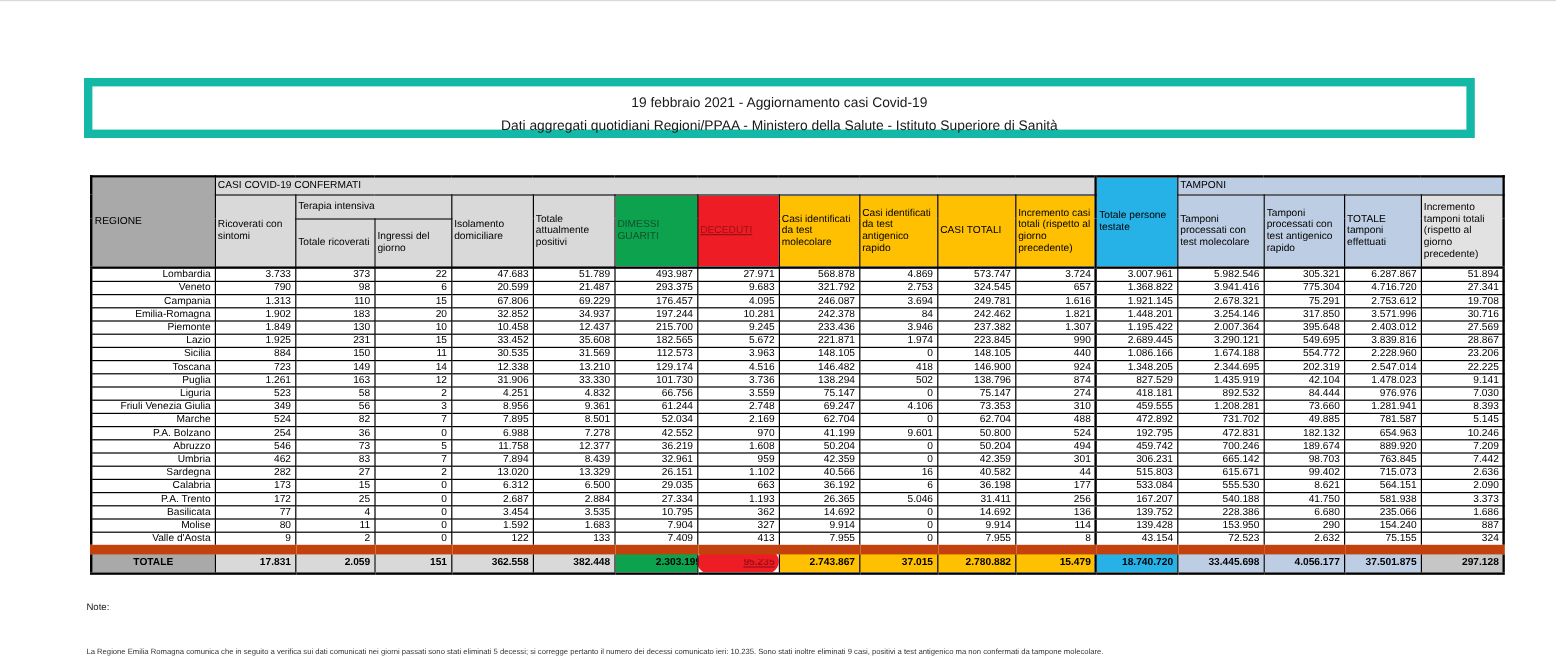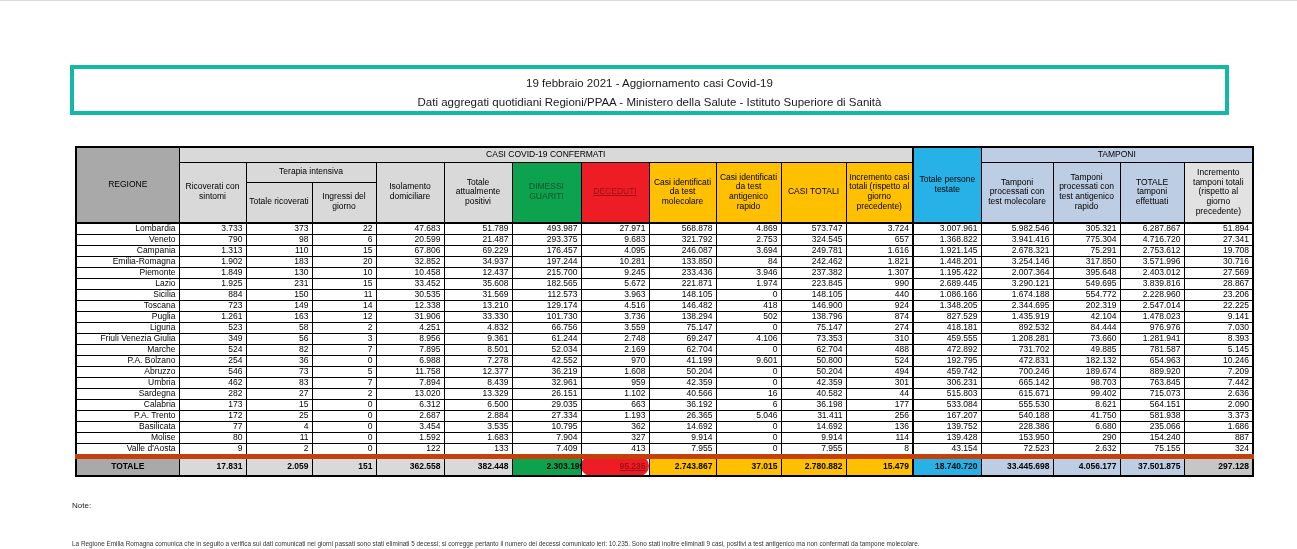--- a/index.html
+++ b/index.html
@@ -5,35 +5,35 @@
   html,body{margin:0;padding:0;}
   body{
     width:1297px;height:549px;overflow:hidden;background:#ffffff;
     font-family:"Liberation Sans","DejaVu Sans",sans-serif;color:#000;
     border-top:1px solid #d9d9d9;box-sizing:border-box;
   }
   .page{position:relative;width:1297px;height:549px;}
   
   .title-box{
     position:absolute;left:70px;top:64px;width:1159px;height:50px;
-    border:4px solid #14b8a6;box-sizing:border-box;text-align:center;
+    border:7px solid #14b8a6;box-sizing:border-box;text-align:center;
   }
   .title-line{font-size:11.5px;color:#1a1a1a;margin-top:8px;}
   .title-line + .title-line{margin-top:7px;}
   
   table.covid-table{
     position:absolute;left:75px;top:145px;width:1177px;
     border-collapse:collapse;table-layout:fixed;
     border:2px solid #000;
   }
   .covid-table th,.covid-table td{
     border:1px solid #000;padding:0 3px;box-sizing:border-box;
     font-size:8.5px;line-height:1.15;overflow:hidden;white-space:nowrap;
   }
-  .covid-table th{font-weight:normal;text-align:center;white-space:normal;padding:0 2px;}
+  .covid-table th{font-weight:normal;text-align:left;white-space:normal;padding:0 2px;}
   .covid-table thead tr.banner-row th{height:15px;}
   .covid-table thead tr.mid-row th{height:20px;}
   .covid-table thead tr.sub-row th{height:41px;}
   .covid-table thead th{background:#d9d9d9;vertical-align:middle;}
   .covid-table thead tr.mid-row > th[rowspan]{height:61px;}
   .banner{font-weight:bold;font-size:9.5px;}
   .g-dark{background:#a9a9a9 !important;font-weight:bold;}
   .g-light{background:#d9d9d9 !important;}
   .green{background:#0ca24e !important;color:#11512d;}
   .red{background:#ee1c25 !important;color:#9c1013;text-decoration:underline;}
@@ -43,21 +43,21 @@
   .gray-inc{background:#e2e2e2 !important;}
   .bl-thick{border-left:2px solid #000 !important;}
   
   .covid-table tbody td{height:11px;background:#fff;}
   .covid-table tbody td.region-name{text-align:right;}
   .covid-table td.num{text-align:right;}
   .covid-table thead{border-bottom:2px solid #000;}
   
   .total-row td{
     height:20px;font-weight:bold;
-    border-top:5px solid #c2410c;border-bottom:2px solid #000;
+    border-top:8px solid #c2410c;border-bottom:2px solid #000;
   }
   .total-row td.total-label{text-align:center;}
   .total-row td.green{color:#000;padding-left:34px;}
   .total-row td.red{color:#9c1013;border-radius:10px;}
   .total-row td.gray-total{background:#c6c6c6;padding-left:24px;}
   
   .notes{position:absolute;left:72px;top:500px;width:1180px;}
   .notes-heading{font-size:8px;color:#1a1a1a;margin-bottom:30px;}
   .notes-line{font-size:6.4px;color:#333;line-height:1.35;}
 </style>
@@ -179,21 +179,21 @@
         </tr>
         <tr>
           <td class="region-name">Emilia-Romagna</td>
           <td class="num">1.902</td>
           <td class="num">183</td>
           <td class="num">20</td>
           <td class="num">32.852</td>
           <td class="num">34.937</td>
           <td class="num">197.244</td>
           <td class="num">10.281</td>
-          <td class="num">133.850</td>
+          <td class="num">242.378</td>
           <td class="num">84</td>
           <td class="num">242.462</td>
           <td class="num">1.821</td>
           <td class="num bl-thick">1.448.201</td>
           <td class="num">3.254.146</td>
           <td class="num">317.850</td>
           <td class="num">3.571.996</td>
           <td class="num">30.716</td>
         </tr>
         <tr>

